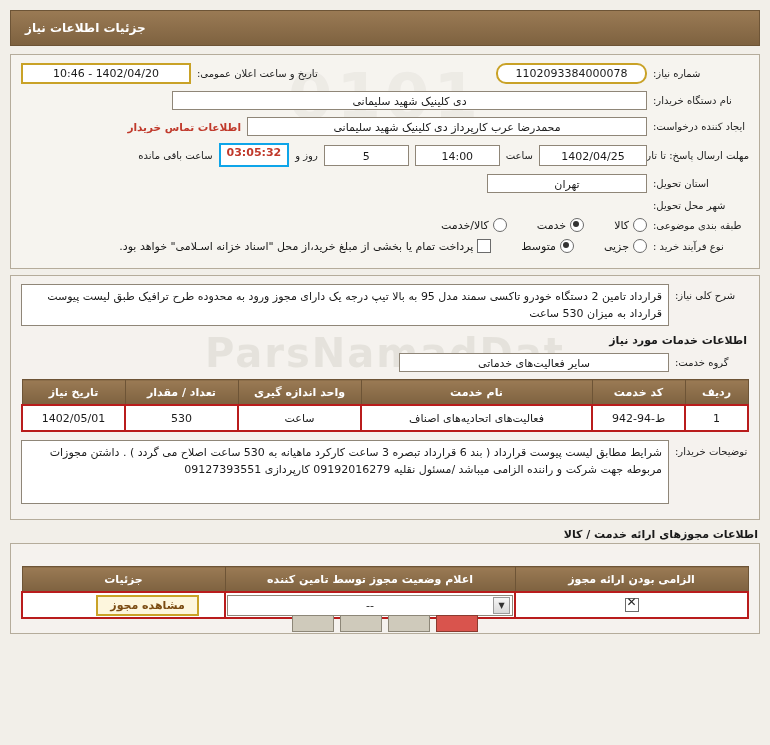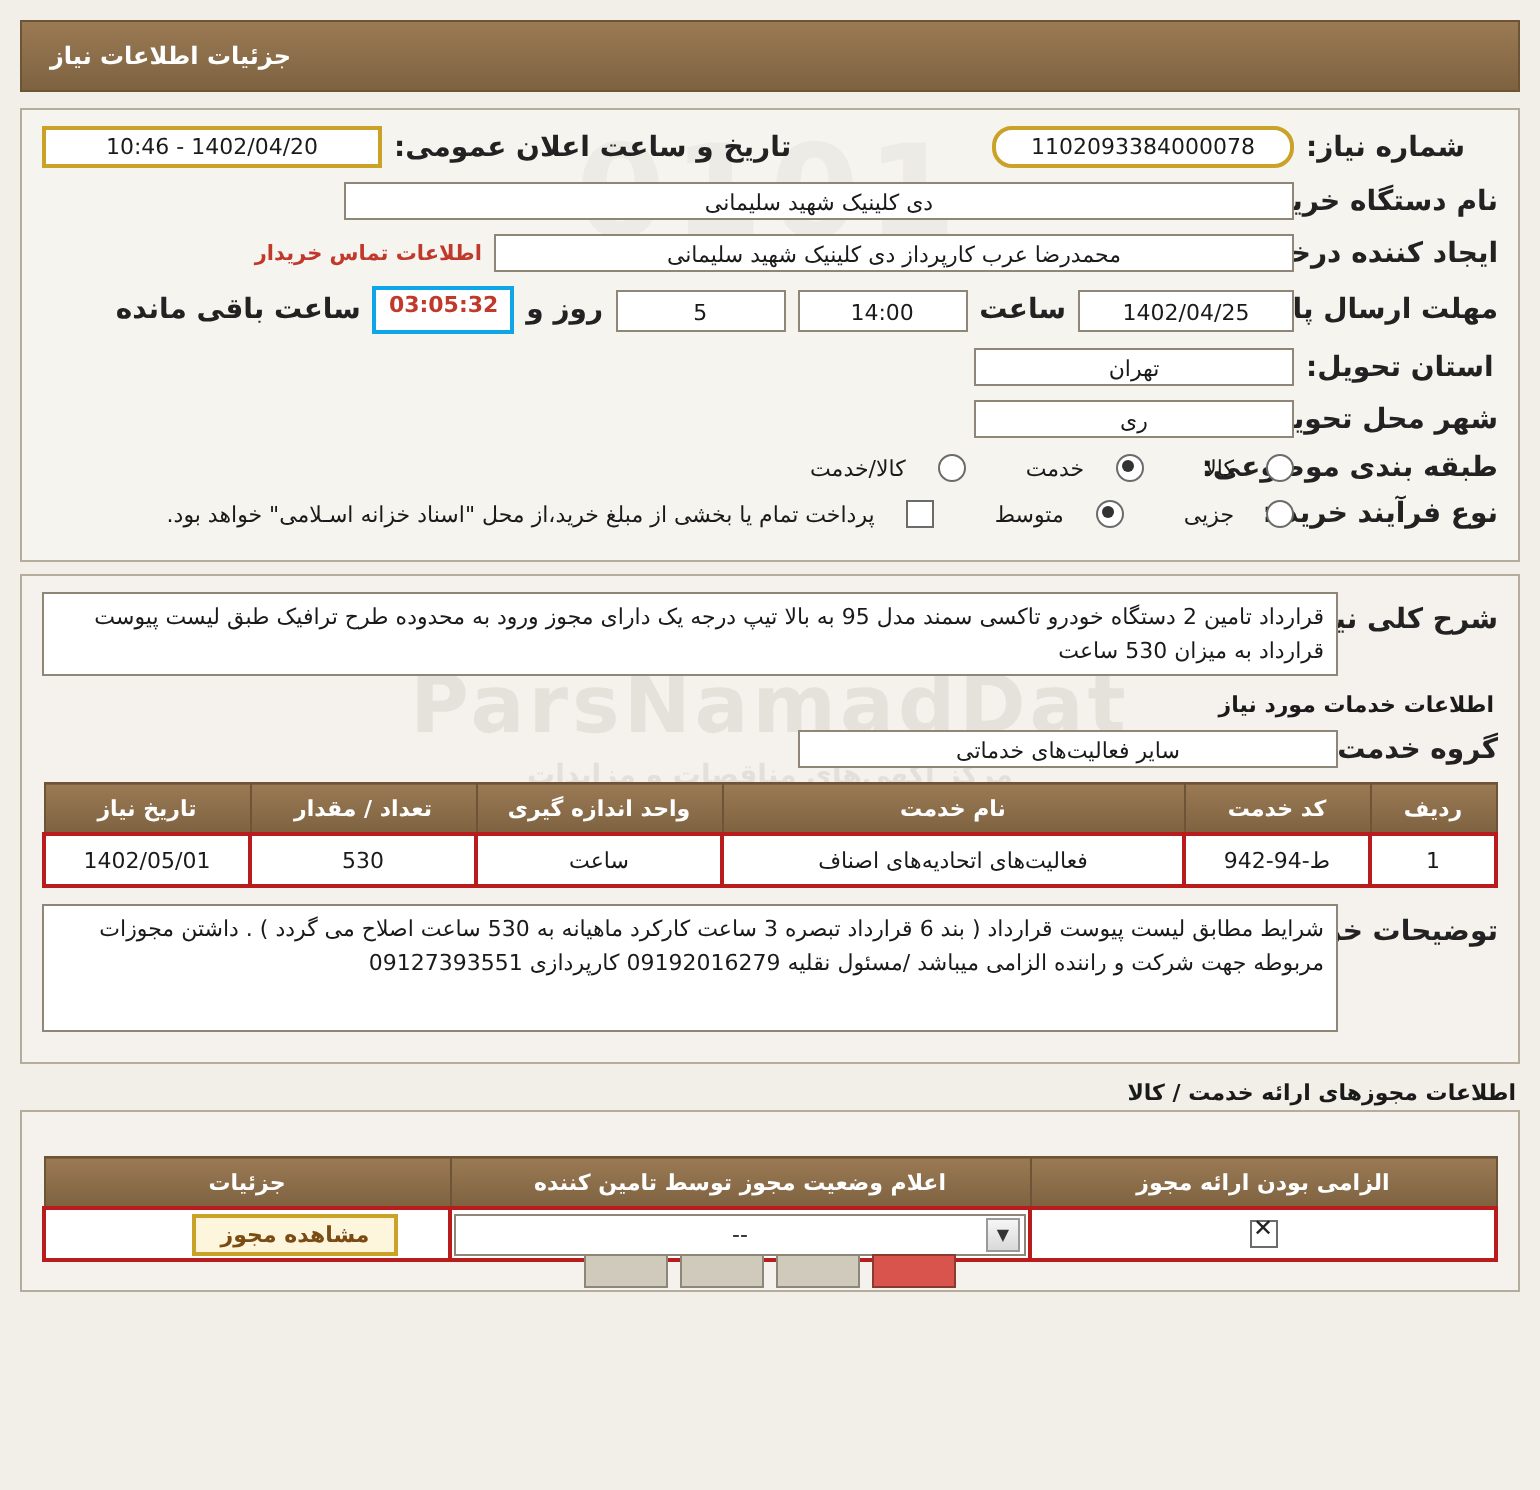--- a/index.html
+++ b/index.html
@@ -55,21 +55,21 @@
     background:rgba(255,255,255,0.30);
     padding:8px 10px;
   }
 
   .row{
     display:flex;align-items:center;justify-content:flex-start;
     margin-bottom:7px;
     gap:6px;
   }
   .lbl{
-    font-weight:bold;font-size:14px;color:#222;
+    font-weight:normal;font-size:10px;color:#222;
     text-align:left;
     white-space:nowrap;
   }
   .lbl.w100{width:96px;text-align:left;}
   .fld{
     background:#fff;border:1px solid #8f8678;
     height:19px;line-height:19px;
     padding:0 6px;font-size:11px;
     text-align:center;
     box-sizing:border-box;
@@ -99,21 +99,21 @@
     width:12px;height:12px;border:1px solid #6b6b6b;background:#fff;
     display:inline-block;vertical-align:middle;
   }
   .chk.on{
     position:relative;
   }
   .chk.on:after{
     content:"✕";position:absolute;left:0;top:-4px;font-size:12px;color:#222;
     line-height:14px;width:12px;text-align:center;
   }
-  .opt{display:flex;align-items:flex-end;gap:16px;font-size:11px;}
+  .opt{display:flex;align-items:flex-end;gap:4px;font-size:11px;}
 
   .section2{
     margin:6px 10px 0 10px;
     border:1px solid #b5ac9b;
     background:rgba(255,255,255,0.22);
     padding:8px 10px;
   }
   .desc-box{
     background:#fff;border:1px solid #8f8678;
     min-height:34px;font-size:11px;line-height:17px;
@@ -217,21 +217,20 @@
       <span class="lbl">ساعت باقی مانده</span>
     </div>
 
     <div class="row">
       <span class="lbl w100">استان تحویل:</span>
       <span class="fld" style="width:160px;">تهران</span>
     </div>
 
     <div class="row">
       <span class="lbl w100">شهر محل تحویل:</span>
-      <span class="fld" style="width:160px;">ری</span>
     </div>
 
     <div class="row">
       <span class="lbl w100">طبقه بندی موضوعی:</span>
       <span class="opt">
         <span class="radio"></span>
         <span>کالا</span>
       </span>
       <span style="width:18px;"></span>
       <span class="opt">

